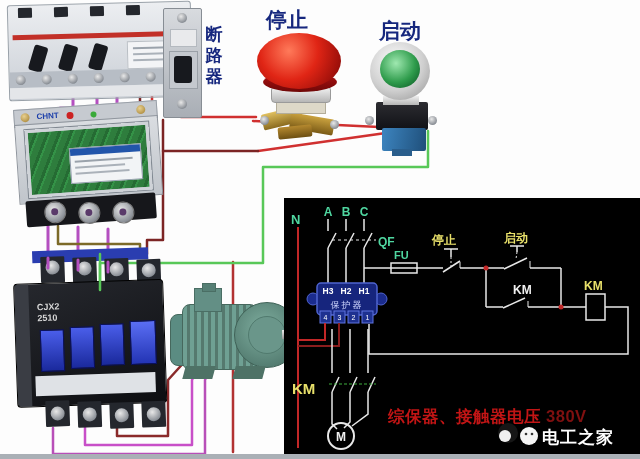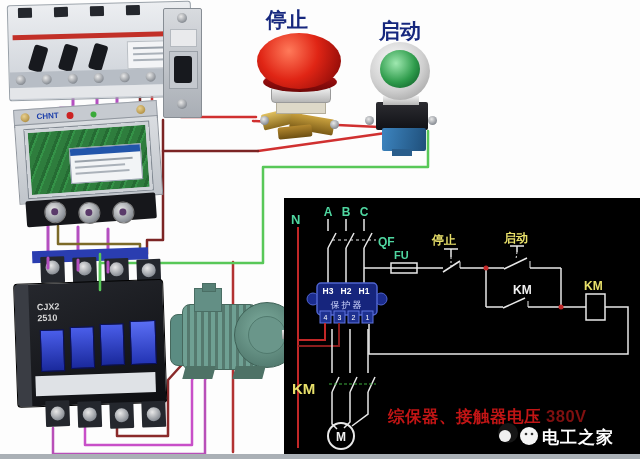--- a/index.html
+++ b/index.html
@@ -89,20 +89,21 @@
 
   <div class="abs sb-body" style="left:163px;top:8px;width:37px;height:108px;z-index:2">
     <div class="abs screw" style="left:13px;top:4px;width:10px;height:10px"></div>
     <div class="abs" style="left:6px;top:20px;width:25px;height:16px;background:#e9eaec;border:1px solid #b4b9bf"></div>
     <div class="abs" style="left:5px;top:42px;width:27px;height:36px;background:#c4c8ce;border:1px solid #9aa0a7">
       <div class="abs toggle" style="left:4px;top:4px;width:18px;height:27px"></div>
     </div>
     <div class="abs screw" style="left:13px;top:90px;width:10px;height:10px"></div>
   </div>
 
+  <div class="abs cnlabel" style="left:204px;top:24px;width:20px;font-size:17px;line-height:21px;z-index:4;text-align:center">断路器</div>
 
   <div class="abs cnlabel" style="left:266px;top:6px;font-size:21px;z-index:4">停止</div>
   <div class="abs" style="left:0;top:0;z-index:2">
     <div class="abs" style="left:260px;top:104px;width:82px;height:36px">
       <div class="abs" style="left:2px;top:6px;width:40px;height:16px;background:linear-gradient(#e0c060,#8a6a1e);transform:rotate(-14deg);border-radius:2px"></div>
       <div class="abs" style="left:30px;top:12px;width:44px;height:16px;background:linear-gradient(#caa23f,#7a5a16);transform:rotate(10deg);border-radius:2px"></div>
       <div class="abs" style="left:18px;top:22px;width:34px;height:12px;background:linear-gradient(#b5892f,#6d4f12);transform:rotate(-6deg);border-radius:2px"></div>
       <div class="abs screw" style="left:0px;top:12px;width:9px;height:9px"></div>
       <div class="abs screw" style="left:70px;top:16px;width:9px;height:9px"></div>
     </div>

